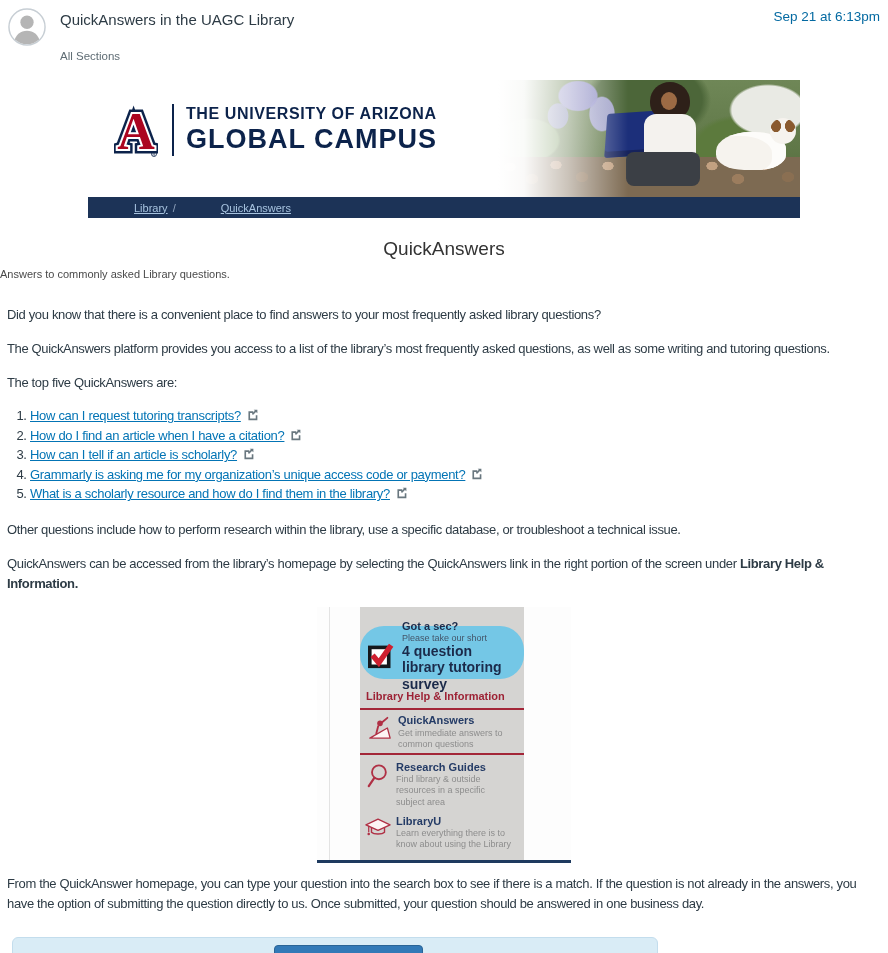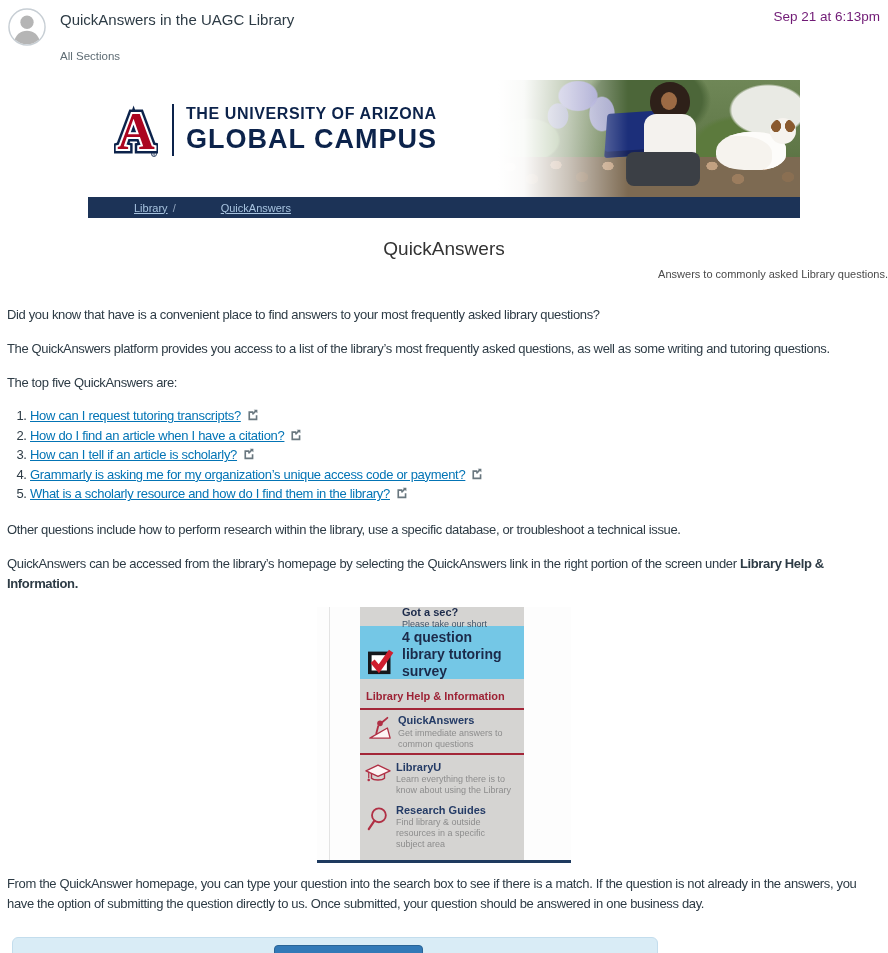--- a/index.html
+++ b/index.html
@@ -10,21 +10,21 @@
   *{box-sizing:border-box; margin:0; padding:0;}
   html,body{background:#fff;}
   body{
     width:888px; min-height:953px; position:relative;
     font-family:"Liberation Sans", sans-serif; color:var(--body-text);
   }
   
   .ann-header{position:relative; height:72px; padding:24px;}
   .avatar{position:absolute; left:8px; top:8px; width:38px; height:38px;}
   .ann-title{position:absolute; left:60px; top:11px; font-size:15px; color:#2d3b45;}
-  .ann-date{position:absolute; right:8px; top:9px; font-size:13.5px; color:#701a75;}
+  .ann-date{position:absolute; right:8px; top:9px; font-size:13.5px; color:#0369a1;}
   .ann-sections{position:absolute; left:60px; top:50px; font-size:11.5px; color:#5f6c74;}
   
   .banner{width:712px; height:117px; margin:8px 0 0 88px; position:relative; background:#fff; overflow:hidden;}
   .logo-block{position:absolute; left:26px; top:22px; display:flex; align-items:center; z-index:3;}
   .logo-a{width:44px; height:56px;}
   .logo-sep{width:2px; height:52px; background:var(--navy); margin:0 12px 0 14px;}
   .wordmark .tagline{font-size:16px; font-weight:bold; letter-spacing:.6px; color:var(--navy);}
   .wordmark .brand{font-size:27px; font-weight:bold; letter-spacing:1px; color:var(--navy); margin-top:1px;}
   .photo{position:absolute; right:0; top:0; width:302px; height:117px;
     background:
@@ -61,33 +61,33 @@
     box-shadow:inset -14px 4px 0 #fdfcfa;}
   .photo .dog-head{position:absolute; left:272px; top:38px; width:26px; height:26px; border-radius:50%; background:#f6f3ee;
     background:radial-gradient(8px 10px at 6px 8px, #8a5a2e 0 60%, transparent 65%), radial-gradient(8px 10px at 20px 8px, #8a5a2e 0 60%, transparent 65%), #f6f3ee;}
   .photo .fade{position:absolute; inset:0; background:linear-gradient(to right, #ffffff 0px, rgba(255,255,255,.96) 26px, rgba(255,255,255,.6) 70px, rgba(255,255,255,0) 130px);}
   
   .crumbbar{width:712px; margin-left:88px; height:21px; background:var(--crumb-bar); display:flex; align-items:center; padding-left:6px; font-size:11px;}
   .crumbbar a{color:#a8c4e0; text-decoration:underline; cursor:pointer;margin-left:40px;}
   .crumbbar .sep{color:#8fa3bd; margin:0 5px;}
   
   h1{font-size:19px; font-weight:normal; text-align:center; color:#333; margin-top:20px; font-weight:bold; font-weight:500;}
-  .subhead{text-align:right; font-size:11px; color:#4a4a4a; margin-top:8px;}
+  .subhead{text-align:left; font-size:11px; color:#4a4a4a; margin-top:8px;}
   .para{margin:14px 7px 0 7px; font-size:13px; letter-spacing:-0.35px; line-height:1.55; color:var(--body-text);}
   .para.first{margin-top:25px;}
   ol.qa-list{margin:13px 0 0 13px; padding-left:17px; font-size:13px; letter-spacing:-0.3px;}
   ol.qa-list li{line-height:19.5px; color:var(--body-text);}
   ol.qa-list a{color:var(--link); text-decoration:underline; cursor:pointer;}
   .ext-icon{display:inline-block; width:13px; height:12px; margin-left:5px; vertical-align:-1px;}
   
   .shot{width:254px; height:256px; margin:13px auto 0 auto; position:relative; background:#fdfdfd; font-family:"Liberation Sans", sans-serif;}
   .shot .left-line{position:absolute; left:12px; top:0; bottom:3px; width:1px; background:#e3e3e3;}
   .shot .column{position:absolute; left:43px; top:0; width:164px; bottom:3px; background:#d5d4d2; overflow:hidden;}
   .shot .bottom-bar{position:absolute; left:0; right:0; bottom:0; height:3px; background:#1e3a5f;}
-  .survey{margin-top:19px; height:53px; background:var(--survey-blue); display:flex; align-items:flex-end; padding:7px 4px 0 8px;}
+  .survey{margin-top:19px; height:53px; background:var(--survey-blue); display:flex; align-items:center; padding:7px 4px 0 8px;border-radius:24px;}
   .survey .chk{flex:0 0 27px; margin-top:2px;}
   .survey .stext{margin-left:7px;}
   .survey .stitle{font-size:11px; font-weight:bold; color:#1b2a4a;}
   .survey .sline1{font-size:9px; color:#44566a; margin-top:1px;}
   .survey .sline2{font-size:14px; font-weight:bold; color:#1b2a4a; width:110px; line-height:1.2;}
   .lhi-title{margin:11px 8px 0 6px; font-size:11px; font-weight:bold; color:var(--maroon);}
   .shot-item{display:flex; align-items:flex-start; padding:4px 2px 3px 4px;}
   .shot-item .icon{flex:0 0 28px; display:flex; justify-content:center; margin-top:2px;}
   .shot-item .itext{margin-left:4px;}
   .shot-item .ititle{font-size:11px; font-weight:bold; color:#243b66; line-height:1.2;}
@@ -151,21 +151,21 @@
 
 <nav class="crumbbar">
   <a>Library</a>
   <span class="sep">/</span>
   <a>QuickAnswers</a>
 </nav>
 
 <h1>QuickAnswers</h1>
 <div class="subhead">Answers to commonly asked Library questions.</div>
 
-<p class="para first">Did you know that have is a convenient place to find answers to your most frequently asked library questions?</p>
+<p class="para first">Did you know that there is a convenient place to find answers to your most frequently asked library questions?</p>
 <p class="para">The QuickAnswers platform provides you access to a list of the library’s most frequently asked questions, as well as some writing and tutoring questions.</p>
 <p class="para">The top five QuickAnswers are:</p>
 
 <ol class="qa-list">
   <li>
     <a>How can I request tutoring transcripts?</a><span class="ext-icon"><svg viewBox="0 0 16 16" width="13" height="13">
           <path d="M3 4h6v2H5v7h7v-4h2v6H3z" fill="#69777f"></path>
           <path d="M9.5 2H14v4.5l-1.7-1.7L8.6 8.5 7.2 7.1l3.7-3.7z" fill="#69777f"></path>
         </svg></span>
   </li>
@@ -228,46 +228,46 @@
         </svg>
       </span>
       <span class="itext">
         <div class="ititle">QuickAnswers</div>
         <div class="idesc">Get immediate answers to common questions</div>
       </span>
     </div>
 
     <div class="shot-item">
       <span class="icon">
+        <svg viewBox="0 0 26 28" width="24" height="26">
+          <circle cx="14" cy="10" r="7.5" fill="none" stroke="#b03045" stroke-width="2"></circle>
+          <path d="M9 16L3 25" stroke="#b03045" stroke-width="2.4" stroke-linecap="round"></path>
+        </svg>
+      </span>
+      <span class="itext">
+        <div class="ititle">Research Guides</div>
+        <div class="idesc">Find library &amp; outside resources in a specific subject area</div>
+      </span>
+    </div>
+
+    <div class="shot-item">
+      <span class="icon">
         <svg viewBox="0 0 28 24" width="26" height="23">
           <polygon points="14,2 27,8 14,14 1,8" fill="#fdf4f4" stroke="#b03045" stroke-width="1.5" stroke-linejoin="round"></polygon>
           <path d="M7 11v5c2.5 2.5 11.5 2.5 14 0v-5" fill="none" stroke="#b03045" stroke-width="1.5"></path>
           <path d="M4 9v7" stroke="#b03045" stroke-width="1.3"></path>
           <circle cx="4" cy="18" r="1.4" fill="#b03045"></circle>
         </svg>
       </span>
       <span class="itext">
         <div class="ititle">LibraryU</div>
         <div class="idesc">Learn everything there is to know about using the Library</div>
       </span>
     </div>
 
-    <div class="shot-item">
-      <span class="icon">
-        <svg viewBox="0 0 26 28" width="24" height="26">
-          <circle cx="14" cy="10" r="7.5" fill="none" stroke="#b03045" stroke-width="2"></circle>
-          <path d="M9 16L3 25" stroke="#b03045" stroke-width="2.4" stroke-linecap="round"></path>
-        </svg>
-      </span>
-      <span class="itext">
-        <div class="ititle">Research Guides</div>
-        <div class="idesc">Find library &amp; outside resources in a specific subject area</div>
-      </span>
-    </div>
-
   </div>
   <div class="bottom-bar"></div>
 </div>
 
 <p class="para" style="margin-top:11px">From the QuickAnswer homepage, you can type your question into the search box to see if there is a match. If the question is not already in the answers, you have the option of submitting the question directly to us. Once submitted, your question should be answered in one business day.</p>
 
 <div class="callout">
   <span class="ctext">Still haven't found what you're looking for?</span>
   <button>Submit Your Question</button>
 </div>

